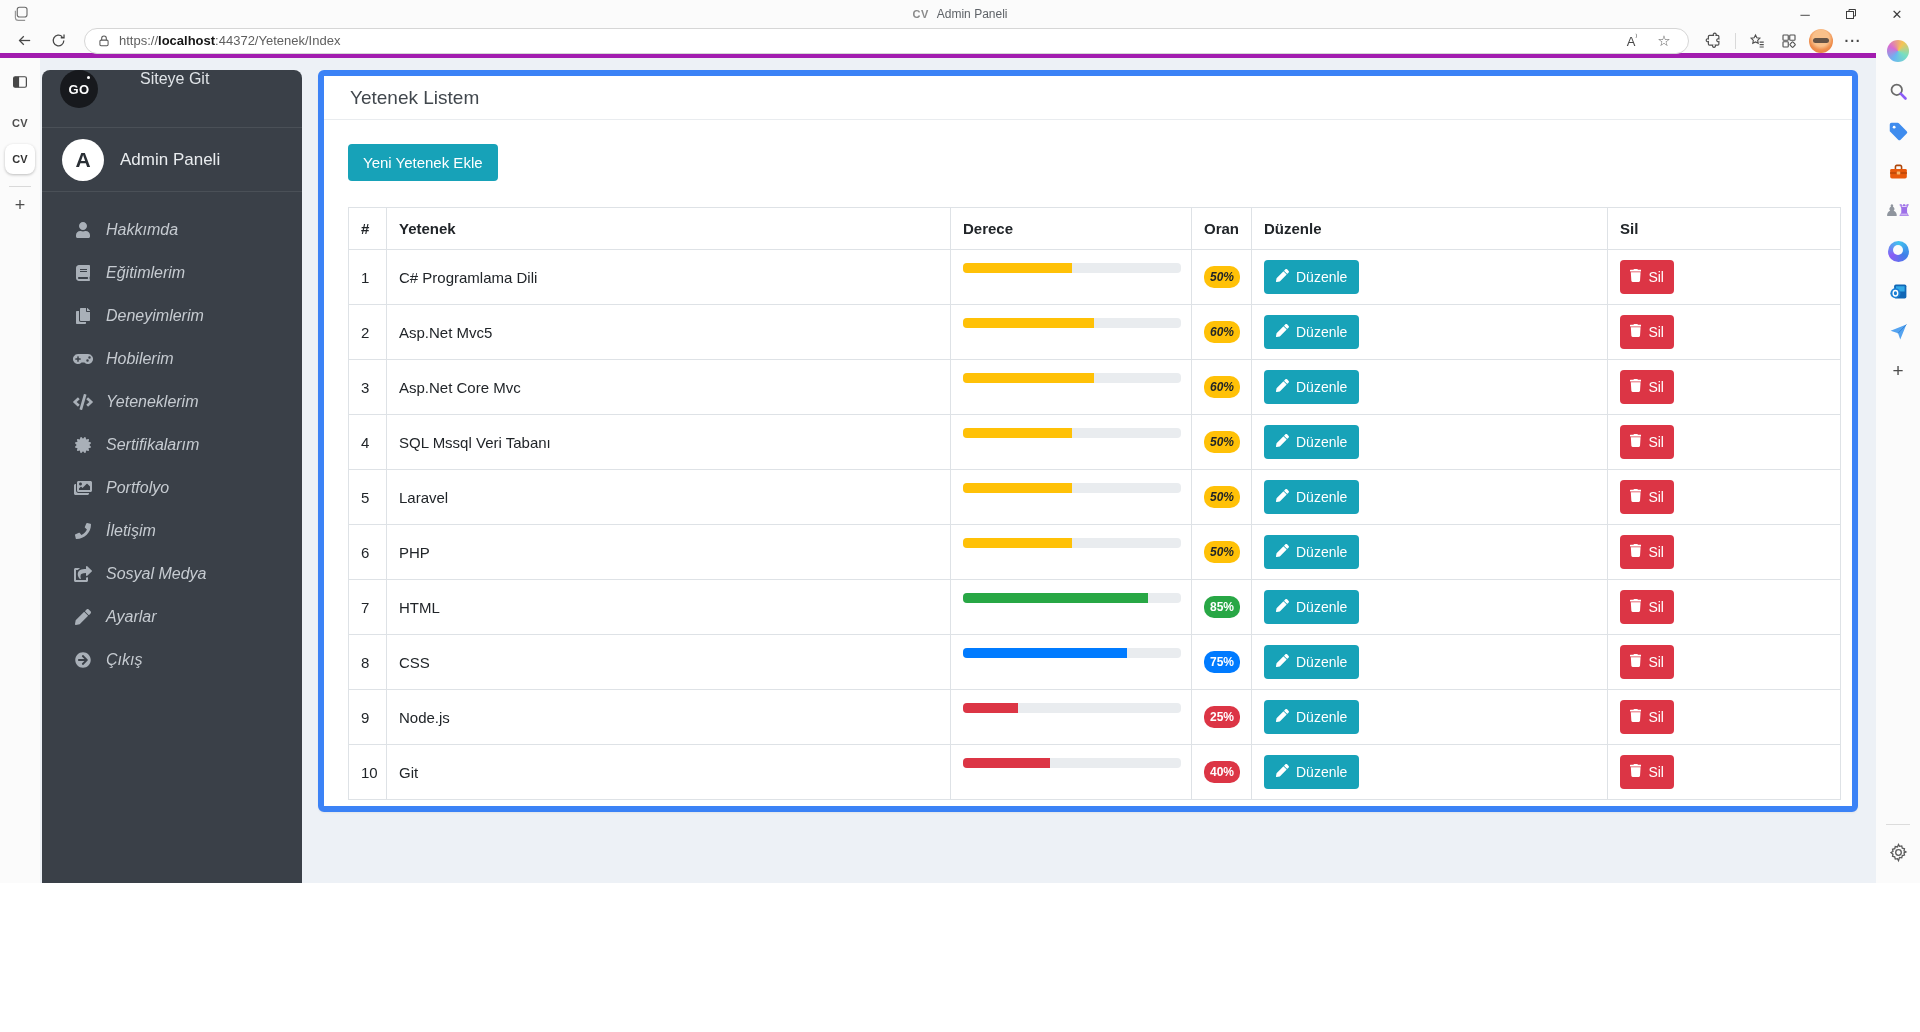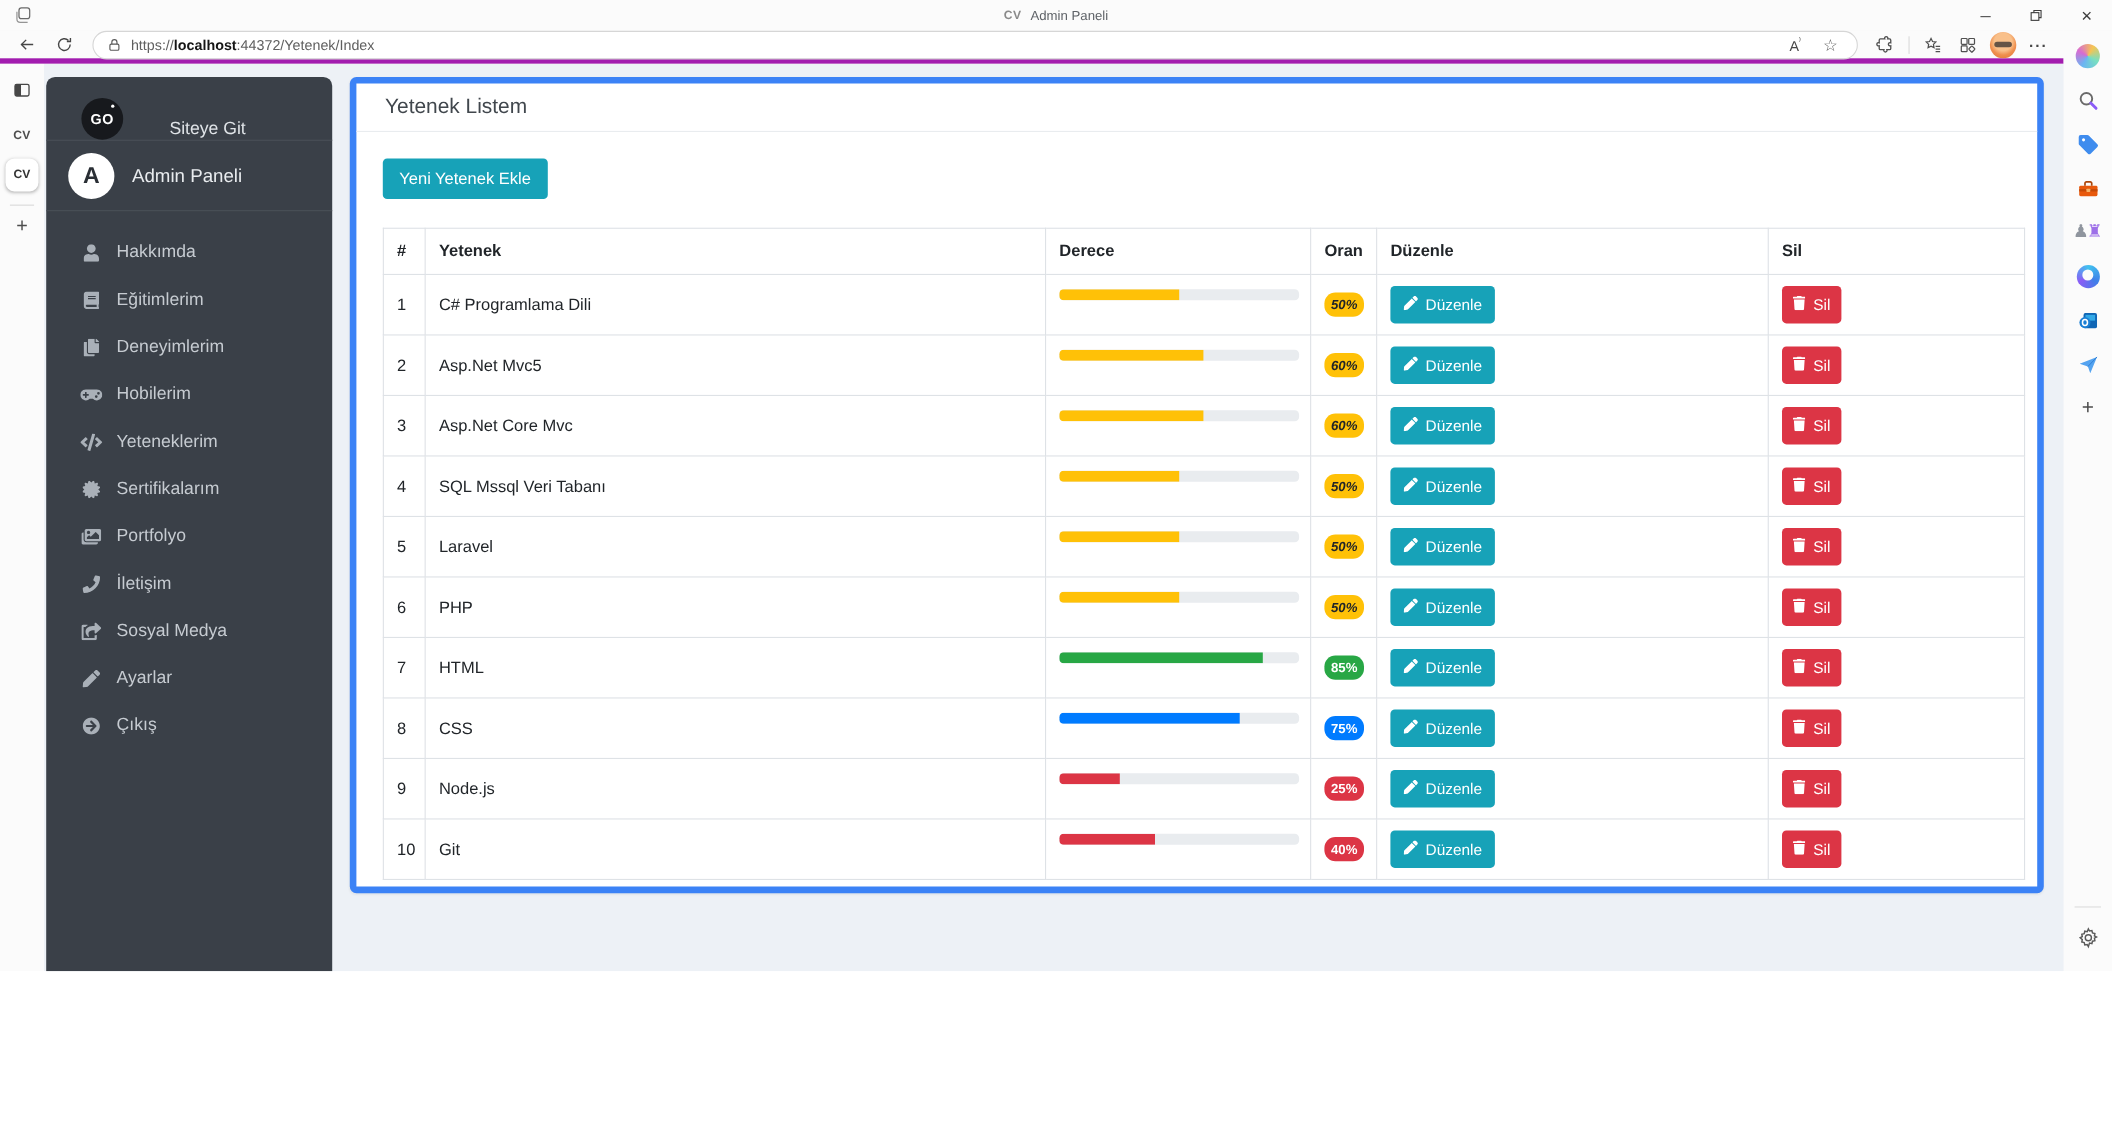--- a/index.html
+++ b/index.html
@@ -57,29 +57,29 @@
   .ic-games { font-size:16px; line-height:1; }
   .ic-games b { color:#8f959e; font-weight:400; }
   .ic-games i { color:#9d6fe8; font-style:normal; font-weight:400; margin-left:-2px; }
   .plus-rr { font-size:19px; color:#4d4d4d; }
 
   
   .page { position:absolute; top:58px; left:40px; right:44px; bottom:0; background:#edf1f6; }
 
   
   .sidebar { position:absolute; left:2px; top:12px; width:260px; bottom:0; background:#3a4048; border-radius:8px 8px 0 0; }
-  .brand { height:58px; display:flex; align-items:flex-end; gap:14px; padding:0 32px; border-bottom:1px solid #4a5057; }
+  .brand { height:58px; display:flex; align-items:flex-start; gap:14px; padding:0 18px; border-bottom:1px solid #4a5057; }
   .logo { width:38px; height:38px; border-radius:50%; background:#17191d; color:#fff; display:flex; align-items:center; justify-content:center; font-weight:800; font-size:13px; letter-spacing:.5px; position:relative; flex:none; }
   .logo::after { content:""; position:absolute; top:6px; right:8px; width:3px; height:3px; border-radius:50%; background:#fff; }
   .brand-label { font-size:16px; color:#e0e4e8; font-weight:400;margin-left:28px; }
   .profile { height:64px; display:flex; align-items:center; gap:16px; padding:0 20px; border-bottom:1px solid #4a5057; }
   .pavatar { width:42px; height:42px; border-radius:50%; background:#fff; color:#2a2f35; display:flex; align-items:center; justify-content:center; font-weight:800; font-size:21px; flex:none; }
   .profile-label { font-size:17px; color:#e9ecef; }
   .menu { padding:16px 0; }
-  .menu-item { height:43px; display:flex; align-items:center; gap:13px; padding:0 28px 0 30px; cursor:pointer; }
+  .menu-item { height:43px; display:flex; align-items:center; gap:13px; padding:0 28px 0 30px; cursor:pointer;font-style:italic; }
   .mi-icon { width:21px; display:flex; justify-content:center; color:#a9b0b8; flex:none; }
   .mi-icon svg { height:16px; fill:currentColor; }
   .mi-label { font-size:16px; color:#c6cbd1; }
 
   
   .card { position:absolute; left:278px; top:12px; width:1540px; height:742px; background:#fff; border:6px solid #3b82f6; border-radius:6px; box-shadow:0 1px 2px rgba(0,0,0,.05); }
   .card-header { height:44px; display:flex; align-items:center; padding:0 26px; border-bottom:1px solid #e9ecef; font-size:19px; color:#41474d; }
   .card-body { padding:24px; }
   .btn-add { background:#17a2b8; color:#fff; border:none; border-radius:4px; height:37px; padding:0 15px; font-size:15px; font-family:inherit; margin-bottom:26px; cursor:pointer; }
 

